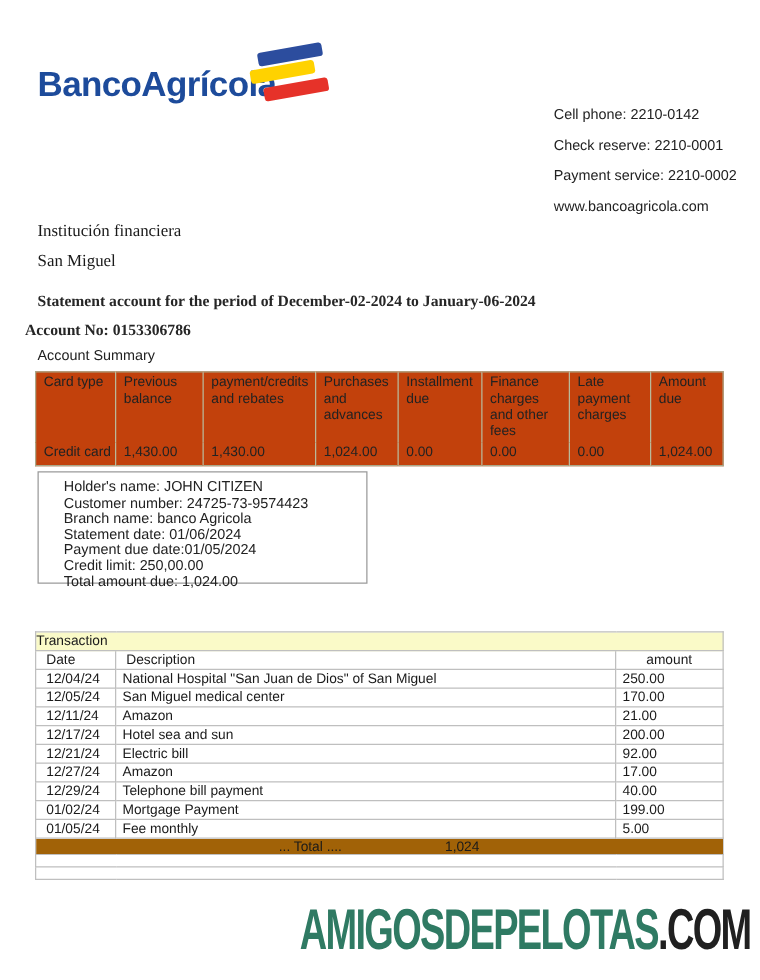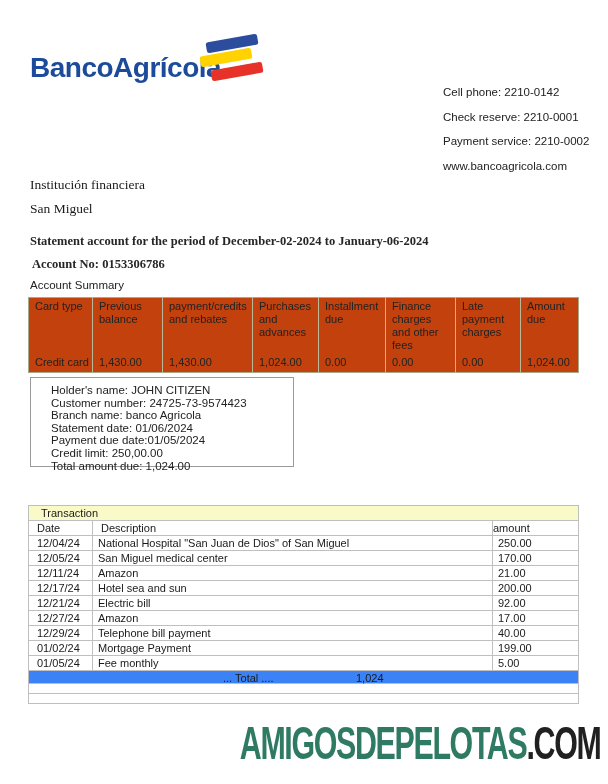--- a/index.html
+++ b/index.html
@@ -27,21 +27,21 @@
 
   
   .contact { position: absolute; left: 443px; top: 86px; font-size: 11.5px; color: #222; }
   .contact div { margin-bottom: 12.5px; line-height: 12px; }
 
   
   .serif { font-family: "Liberation Serif", serif; }
   .inst-name { position: absolute; left: 30px; top: 177px; font-size: 13.5px; }
   .inst-city { position: absolute; left: 30px; top: 201px; font-size: 13.5px; }
   .stmt-period { position: absolute; left: 30px; top: 234px; font-size: 12.5px; font-weight: 700; color: #262626; }
-  .stmt-account { position: absolute; left: 32px; top: 257px; font-size: 12.5px; font-weight: 700; color: #262626; }
+  .stmt-account { position: absolute; left: 20px; top: 257px; font-size: 12.5px; font-weight: 700; color: #262626; }
   .summary-title { position: absolute; left: 30px; top: 279px; font-size: 11.5px; color: #222; }
 
   
   .summary-table {
     position: absolute; left: 28px; top: 297px; width: 550px;
     border-collapse: collapse; table-layout: fixed;
     background: #c2410c;
     font-size: 11px; line-height: 13px; color: #222;
     border: 1px solid #a9a98a;
   }
@@ -59,26 +59,26 @@
   .holder-box div { line-height: 12.6px; }
 
   
   .tx-table {
     position: absolute; left: 28px; top: 505px; width: 550px;
     border-collapse: collapse; table-layout: fixed;
     font-size: 11px; line-height: 12px; color: #1a1a1a;
     border: 1px solid #9f9f9f;
   }
   .tx-table td { border: 1px solid #bfbfbf; padding: 1px 5px; height: 12px; }
-  .tx-table tr.tx-section td { background: #fafac8; height: 14px; padding-left: 12px; }
+  .tx-table tr.tx-section td { background: #fafac8; height: 14px; padding-left: 0; }
   .tx-table tr.tx-head td { height: 13px; padding-left: 8px; }
   .tx-table td.c-date { padding-left: 8px; }
   .tx-table td.c-amt  { text-align: left; padding-right: 8px; }
-  .tx-table tr.tx-head td.c-amt { text-align: left; padding-left: 0; }
-  .tx-table tr.tx-total td { background: #3b82f6; position: relative; height: 13px; }
+  .tx-table tr.tx-head td.c-amt { text-align: left; padding-left: 24px; }
+  .tx-table tr.tx-total td { background: #a16207; position: relative; height: 13px; }
   .tx-total-label { position: absolute; left: 194px; top: 1px; }
   .tx-total-value { position: absolute; left: 327px; top: 1px; }
   .tx-table tr.tx-empty td { height: 10px; }
 
   
   .watermark {
     position: absolute; right: 8px; top: 720px;
     font-size: 46px; font-weight: 700; letter-spacing: -2px; line-height: 46px;
     transform: scaleX(0.66); transform-origin: 100% 50%;
     white-space: nowrap;

